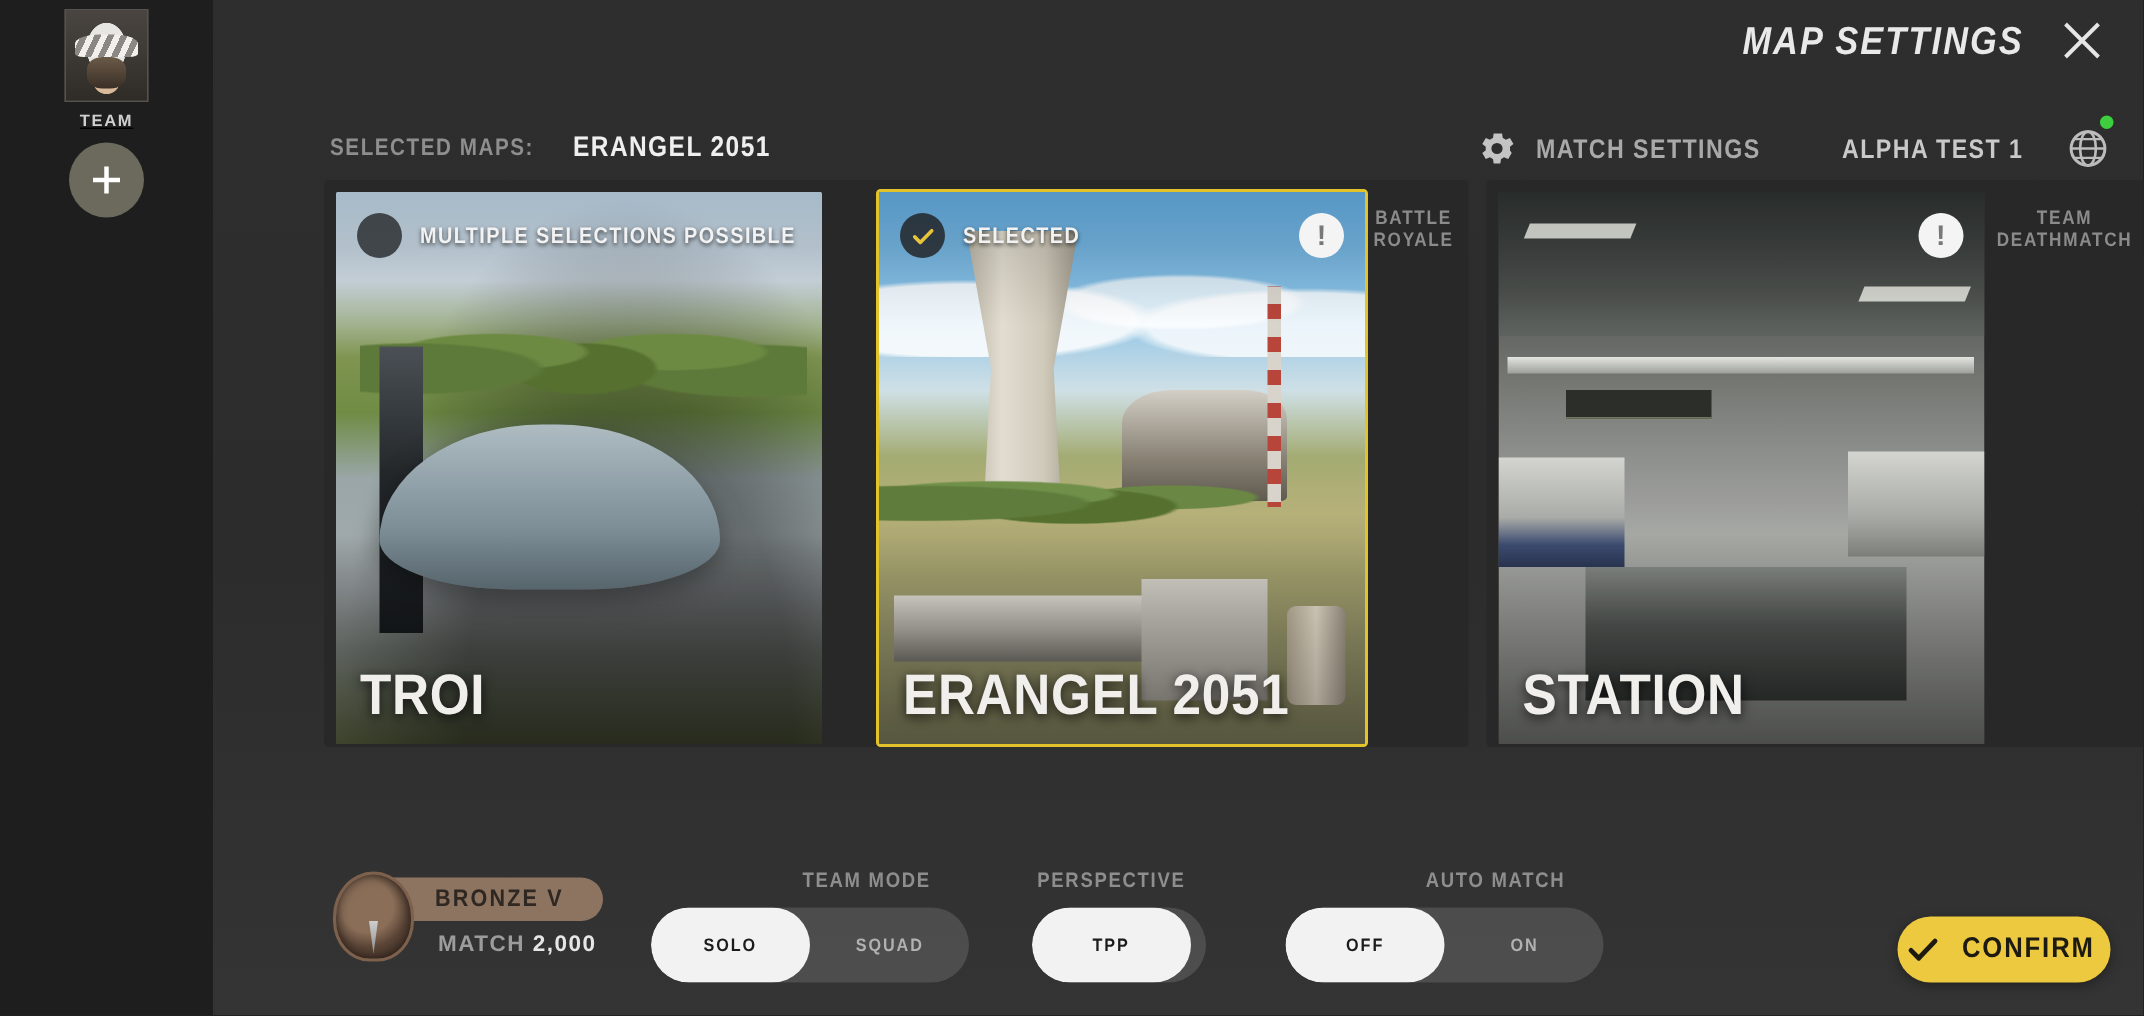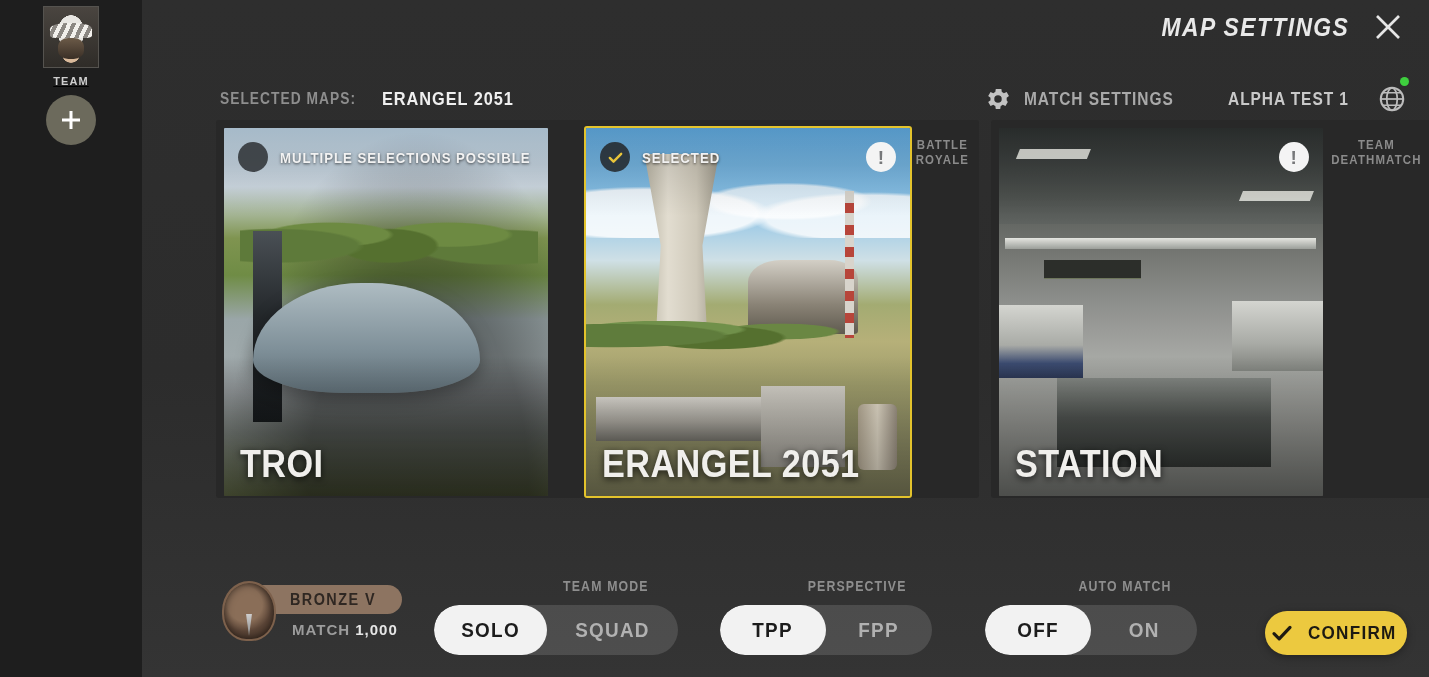--- a/index.html
+++ b/index.html
@@ -364,21 +364,21 @@
   .toggle {
     display: flex; align-items: center;
     background: rgba(255,255,255,.13);
     border-radius: 26px; height: 50px; padding: 0;
     overflow: hidden;
   }
   .toggle .opt {
     height: 50px; min-width: 106px; padding: 0 24px;
     display: flex; align-items: center; justify-content: center;
     border-radius: 26px; cursor: pointer;
-    font-size: 21px; font-weight: 700; letter-spacing: 1.4px;
+    font-size: 12px; font-weight: 700; letter-spacing: 1.4px;
     color: #b1b1b1;
     transform: none;
   }
   .toggle .opt span { transform: scaleX(.9); display:block; }
   .toggle .opt.active { background: #f2f2f2; color: #1c1c1c; }
 
   .confirm {
     margin-left: auto;
     width: 142px; height: 44px; border-radius: 29px;
     background: #ecc93f;
@@ -528,21 +528,21 @@
 
   <div class="bottom">
 
     <div class="rank">
       <div class="rank-pill">
         <span>BRONZE  V</span>
       </div>
       <div class="rank-medal"></div>
       <div class="rank-total">
         <span>MATCH</span>
-        <b>1,000</b>
+        <b>2,000</b>
       </div>
     </div>
 
     <div class="toggle-group tm">
       <div class="toggle-caption">TEAM MODE</div>
       <div class="toggle">
         <div class="opt active">
           <span>SOLO</span>
         </div>
         <div class="opt">
@@ -550,23 +550,20 @@
         </div>
       </div>
     </div>
 
     <div class="toggle-group ps">
       <div class="toggle-caption">PERSPECTIVE</div>
       <div class="toggle">
         <div class="opt active">
           <span>TPP</span>
         </div>
-        <div class="opt">
-          <span>FPP</span>
-        </div>
       </div>
     </div>
 
     <div class="toggle-group am">
       <div class="toggle-caption">AUTO MATCH</div>
       <div class="toggle">
         <div class="opt active">
           <span>OFF</span>
         </div>
         <div class="opt">

